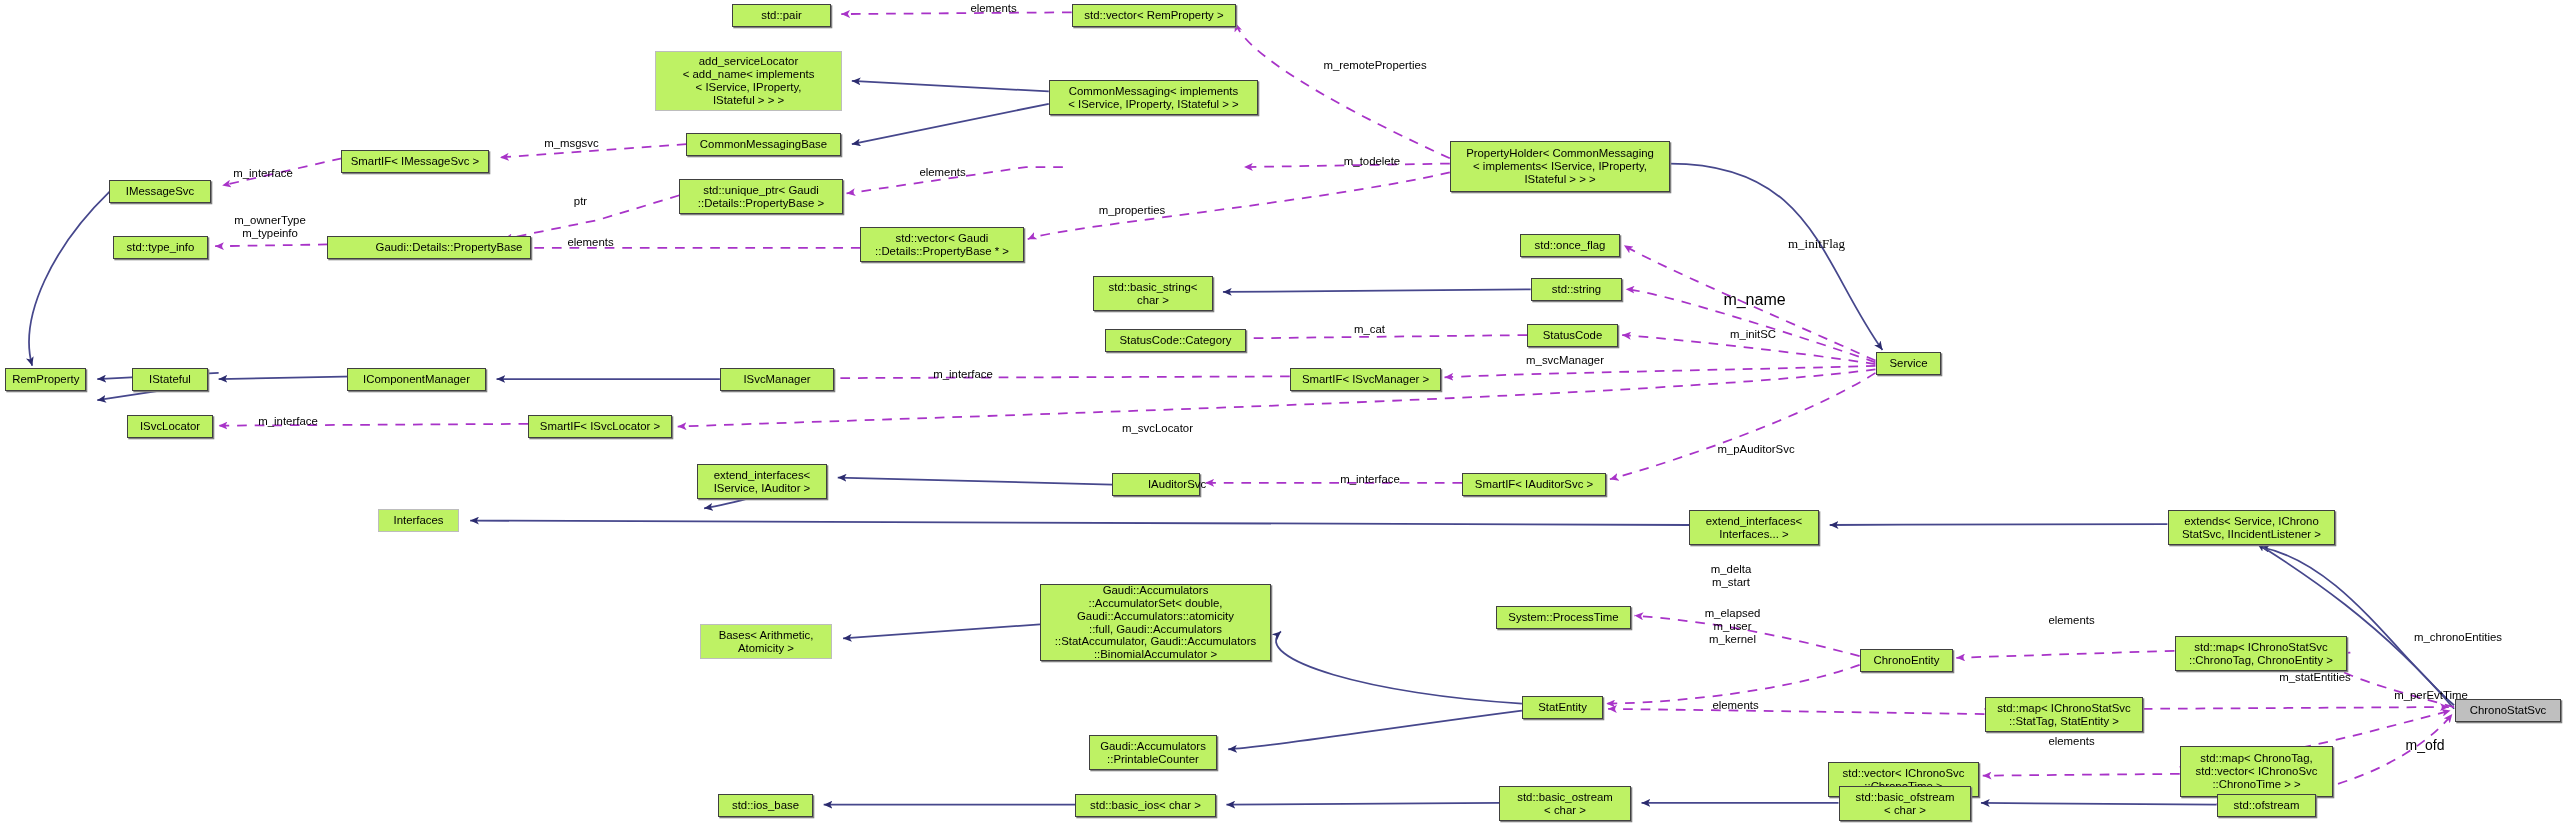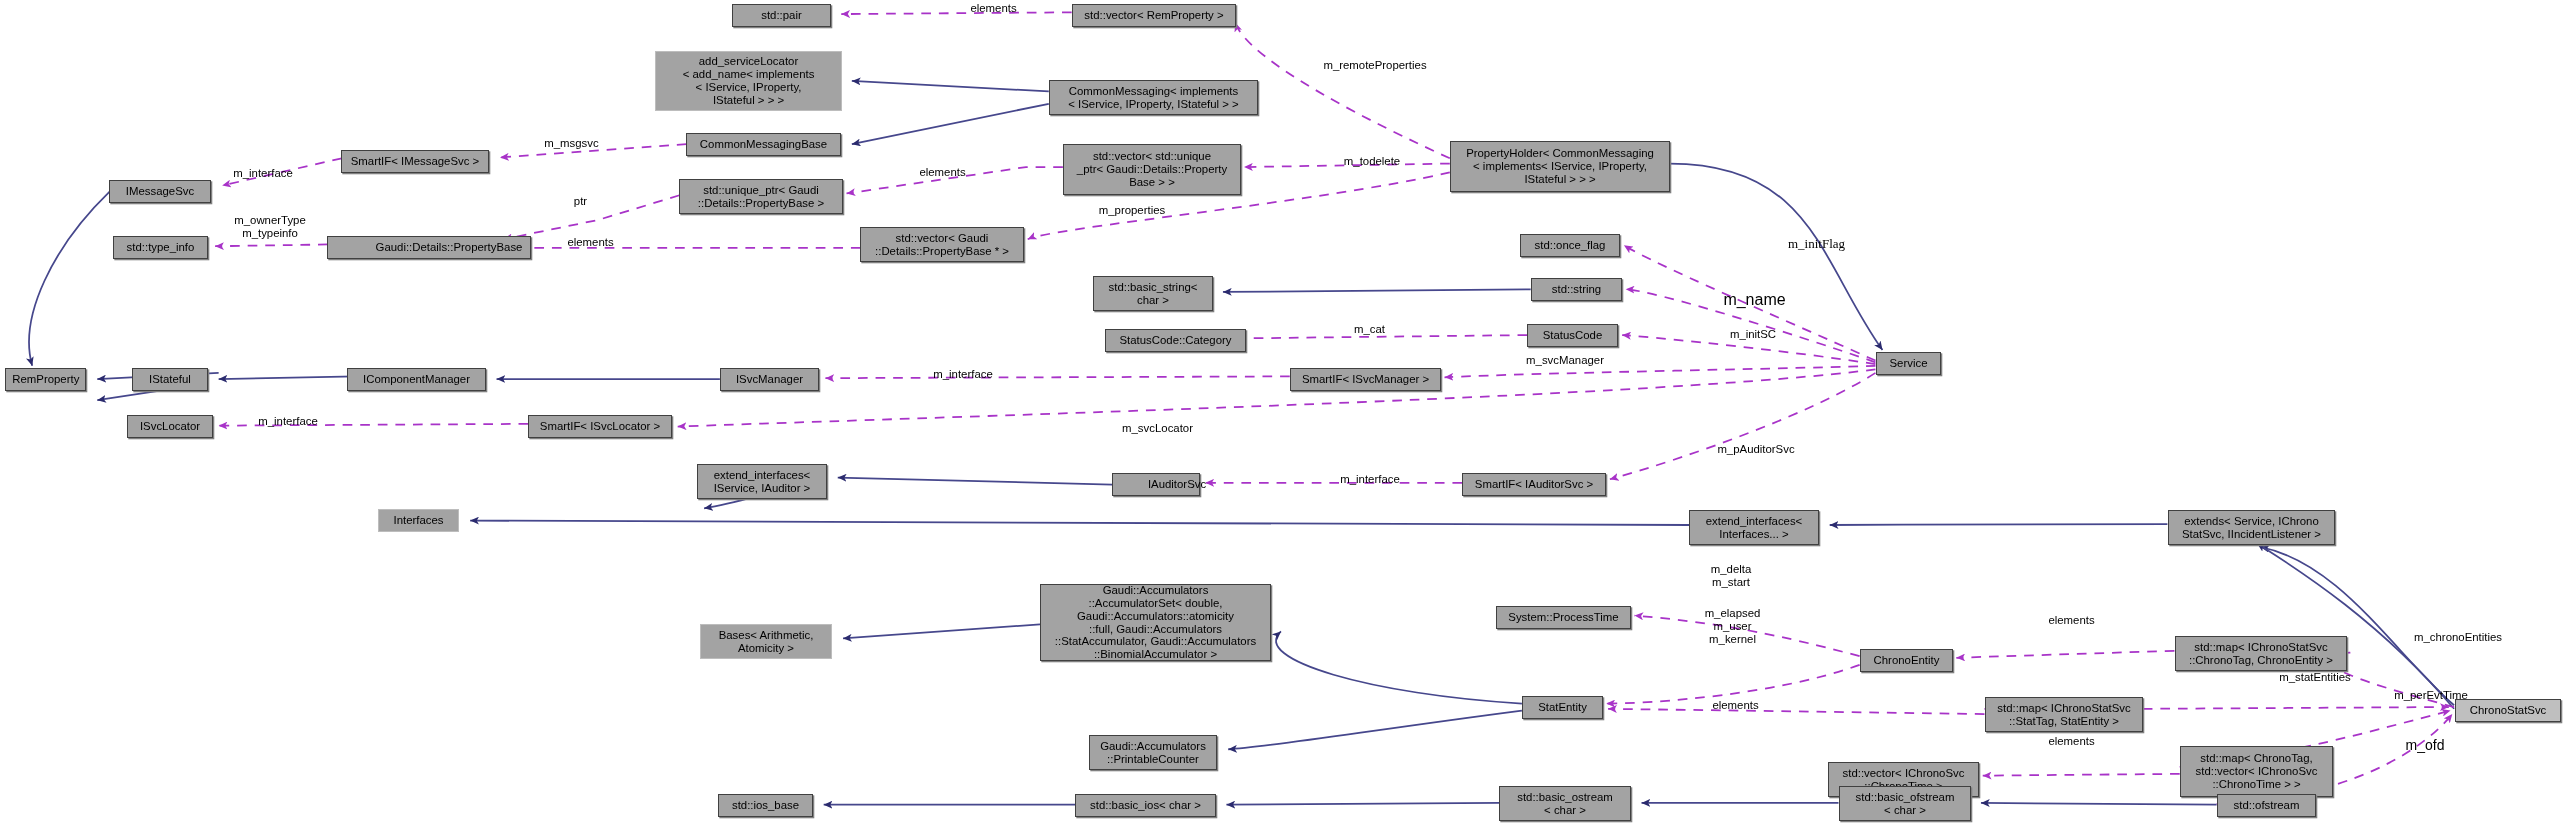--- a/index.html
+++ b/index.html
@@ -1,19 +1,19 @@
 <!DOCTYPE html>
 <html style="font-size:14px"><head>
 <meta charset="utf-8">
 <style>
   html,body{margin:0;padding:0;background:#ffffff;}
   body{font-family:"Liberation Sans",sans-serif;}
   #canvas{position:relative;width:2576px;height:824px;background:#fff;overflow:hidden;}
   .node{position:absolute;box-sizing:border-box;display:flex;align-items:center;justify-content:center;
-        text-align:center;background:#a3a3a3;border:0.9px solid #404040;
+        text-align:center;background:#bef264;border:0.9px solid #404040;
         box-shadow:1.3px 1.3px 0 0 #808080;line-height:1.12;color:#000;
         font-family:"Liberation Sans",sans-serif;white-space:pre-line;}
   .node.light{border:0.9px solid #bdbdbd;box-shadow:none;}
   .node.current{background:#bfbfbf;border:0.9px solid #404040;}
   .edgelabel{position:absolute;color:#000;font-family:"Liberation Sans",sans-serif;
              white-space:pre-line;text-align:center;line-height:1.15;background:transparent;}
   svg#edges{position:absolute;left:0;top:0;width:2576px;height:824px;pointer-events:none;}
 </style>
 </head>
 <body>
@@ -92,40 +92,37 @@
 &lt; add_name&lt; implements
 &lt; IService, IProperty,
      IStateful &gt; &gt; &gt;</div>
     <div class="node" style="left: 1049px; top: 80px; width: 209px; height: 35px; font-size: 11.4px;">CommonMessaging&lt; implements
 &lt; IService, IProperty, IStateful &gt; &gt;</div>
     <div class="node" style="left: 686px; top: 133px; width: 155px; height: 23px; font-size: 11.4px;">CommonMessagingBase</div>
     <div class="node" style="left: 341px; top: 150px; width: 148px; height: 23px; font-size: 11.4px;">SmartIF&lt; IMessageSvc &gt;</div>
     <div class="node" style="left: 1450px; top: 141px; width: 220px; height: 51px; font-size: 11.4px;">PropertyHolder&lt; CommonMessaging
 &lt; implements&lt; IService, IProperty,
            IStateful &gt; &gt; &gt;</div>
-    <div class="node" style="left: 1063px; top: 144px; width: 178px; height: 51px; font-size: 11.4px;">std::vector&lt; std::unique
-_ptr&lt; Gaudi::Details::Property
-            Base &gt; &gt;</div>
     <div class="node" style="left: 109px; top: 180px; width: 102px; height: 23px; font-size: 11.4px;">IMessageSvc</div>
     <div class="node" style="left: 679px; top: 179px; width: 164px; height: 35px; font-size: 11.4px;">std::unique_ptr&lt; Gaudi
 ::Details::PropertyBase &gt;</div>
     <div class="node" style="left: 113px; top: 236px; width: 95px; height: 23px; font-size: 11.4px;">std::type_info</div>
     <div class="node" style="left: 327px; top: 236px; width: 204px; height: 23px; font-size: 11.4px; padding-left: 40px;">Gaudi::Details::PropertyBase</div>
     <div class="node" style="left: 860px; top: 227px; width: 164px; height: 35px; font-size: 11.4px;">std::vector&lt; Gaudi
 ::Details::PropertyBase * &gt;</div>
     <div class="node" style="left: 1520px; top: 234px; width: 100px; height: 23px; font-size: 11.4px;">std::once_flag</div>
     <div class="node" style="left: 1093px; top: 276px; width: 120px; height: 35px; font-size: 11.4px;">std::basic_string&lt;
         char &gt;</div>
     <div class="node" style="left: 1531px; top: 278px; width: 91px; height: 23px; font-size: 11.4px;">std::string</div>
     <div class="node" style="left: 1080px; top: 329px; width: 141px; height: 23px; font-size: 11.4px; margin-left: 25px;">StatusCode::Category</div>
     <div class="node" style="left: 1527px; top: 324px; width: 91px; height: 23px; font-size: 11.4px;">StatusCode</div>
     <div class="node" style="left: 5.3px; top: 368px; width: 81px; height: 23px; font-size: 11.4px;">RemProperty</div>
     <div class="node" style="left: 132px; top: 368px; width: 76px; height: 23px; font-size: 11.4px;">IStateful</div>
     <div class="node" style="left: 347px; top: 368px; width: 139px; height: 23px; font-size: 11.4px;">IComponentManager</div>
-    <div class="node" style="left: 720px; top: 368px; width: 99px; height: 23px; font-size: 11.4px;">ISvcManager</div>
+    <div class="node" style="left: 720px; top: 368px; width: 114px; height: 23px; font-size: 11.4px;">ISvcManager</div>
     <div class="node" style="left: 1290px; top: 368px; width: 151px; height: 23px; font-size: 11.4px;">SmartIF&lt; ISvcManager &gt;</div>
     <div class="node" style="left: 1876px; top: 352px; width: 65px; height: 23px; font-size: 11.4px;">Service</div>
     <div class="node" style="left: 127px; top: 415px; width: 86px; height: 23px; font-size: 11.4px;">ISvcLocator</div>
     <div class="node" style="left: 528px; top: 415px; width: 144px; height: 23px; font-size: 11.4px;">SmartIF&lt; ISvcLocator &gt;</div>
     <div class="node" style="left: 697px; top: 464px; width: 130px; height: 35px; font-size: 11.4px;">extend_interfaces&lt;
   IService, IAuditor &gt;</div>
     <div class="node" style="left: 1112px; top: 473px; width: 88px; height: 23px; font-size: 11.4px; padding-left: 42px;">IAuditorSvc</div>
     <div class="node" style="left: 1462px; top: 473px; width: 144px; height: 23px; font-size: 11.4px;">SmartIF&lt; IAuditorSvc &gt;</div>
     <div class="node light" style="left: 378px; top: 509px; width: 81px; height: 23px; font-size: 11.4px;">Interfaces</div>
     <div class="node" style="left: 1689px; top: 510px; width: 130px; height: 35px; font-size: 11.4px;">extend_interfaces&lt;

